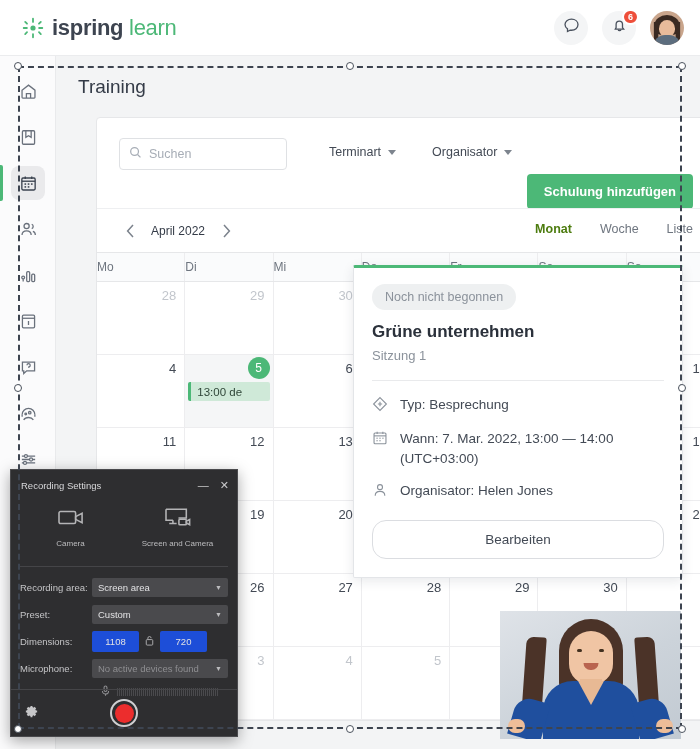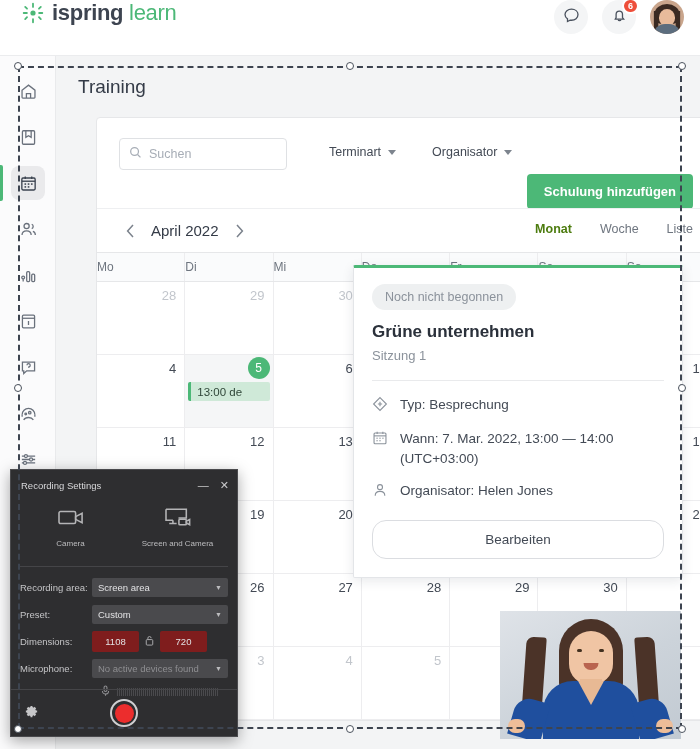--- a/index.html
+++ b/index.html
@@ -7,21 +7,21 @@
     width: 700px; height: 749px;
     font-family: "Liberation Sans", sans-serif;
     background: #ffffff;
     overflow: hidden;
   }
   #root { position: relative; width: 700px; height: 749px; background: #f3f4f5; }
 
   
   .topbar {
     position: absolute; left: 0; top: 0; width: 700px; height: 56px;
-    background: #ffffff; display: flex; align-items: flex-start;
+    background: #ffffff; display: flex; align-items: center;
     justify-content: space-between; padding: 0 16px 0 22px;
     border-bottom: 1px solid #ebecee; z-index: 30;
   }
   .brand { display: flex; align-items: center; gap: 8px; }
   .brand-mark { width: 22px; height: 22px; position: relative; }
   .brand-text { font-size: 22px; letter-spacing: -0.3px; }
   .brand-text .b1 { color: #3d4450; font-weight: 600; }
   .brand-text .b2 { color: #4cb877; font-weight: 400; }
   .topbar-right { display: flex; align-items: center; gap: 14px; }
   .round-btn {
@@ -100,21 +100,21 @@
     border-radius: 4px; cursor: pointer; font-family: "Liberation Sans", sans-serif;
   }
 
   
   .calnav {
     height: 44px; display: flex; align-items: center; padding: 0 22px;
     position: relative; border-top: 1px solid #eeeff1;
   }
   .arrow { width: 22px; height: 22px; display:flex; align-items:center;
            justify-content:center; cursor: pointer; color:#7b828c; }
-  .month-label { font-size: 15px; color: #343b47; margin: 0 10px; }
+  .month-label { font-size: 12px; color: #343b47; margin: 0 10px; }
   .views { position: absolute; right: 22px; top: 13px; display: flex; gap: 28px; }
   .view-tab { font-size: 12.5px; color: #6e757f; cursor: pointer; }
   .view-tab.active { color: #4d7c0f; font-weight: 700; }
 
   
   .cal { border-top: 1px solid #e6e7e9; }
   .cal-head { display: grid; grid-template-columns: repeat(7, 1fr);
               background: #fafbfc; border-bottom: 1px solid #e6e7e9; }
   .cal-head div {
     text-align: left; font-size: 12px; color: #6e757f; padding: 7px 0;
@@ -190,21 +190,21 @@
   .rec-row { display: flex; align-items: center; height: 22px; margin-bottom: 5px; }
   .rec-lab { width: 72px; font-size: 9.5px; color: #c5c5c7; }
   .rec-sel {
     flex: 1; height: 19px; background: #4a4a4d; border-radius: 2px; font-size: 9.5px;
     color: #e2e2e4; display: flex; align-items: center; padding: 0 6px;
     justify-content: space-between; cursor: pointer;
   }
   .rec-sel.dim { color: #8e8e91; }
   .rec-sel .ar { font-size: 7px; color: #bcbcbe; }
   .dim-box {
-    width: 47px; height: 21px; background: #7f1d1d; border-radius: 2px;
+    width: 47px; height: 21px; background: #1d4ed8; border-radius: 2px;
     font-size: 9.5px; color: #e2e2e4; display: flex; align-items: center;
     justify-content: center;
   }
   .lock { margin: 0 6px; color: #a9a9ab; font-size: 9px; }
   .meter-row { display: flex; align-items: center; gap: 7px; padding: 0 9px 0 81px;
                height: 16px; }
   .meter { flex:1; height: 8px; background: repeating-linear-gradient(
             to right, #4a4a4d 0 1px, transparent 1px 2px); }
   .rec-bottom {
     position: absolute; left: 0; bottom: 0; width: 100%; height: 47px;

